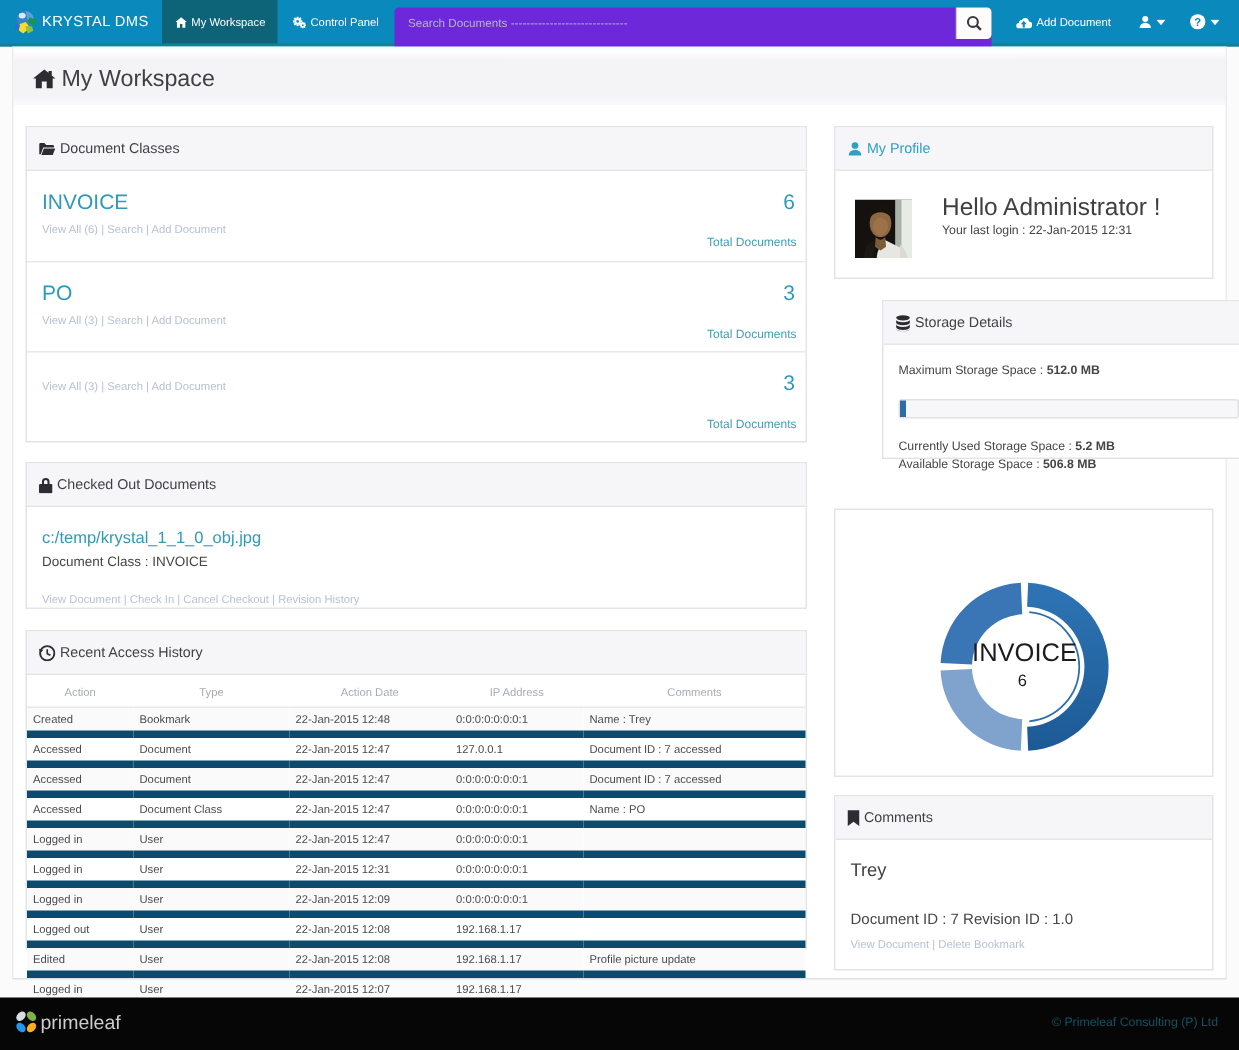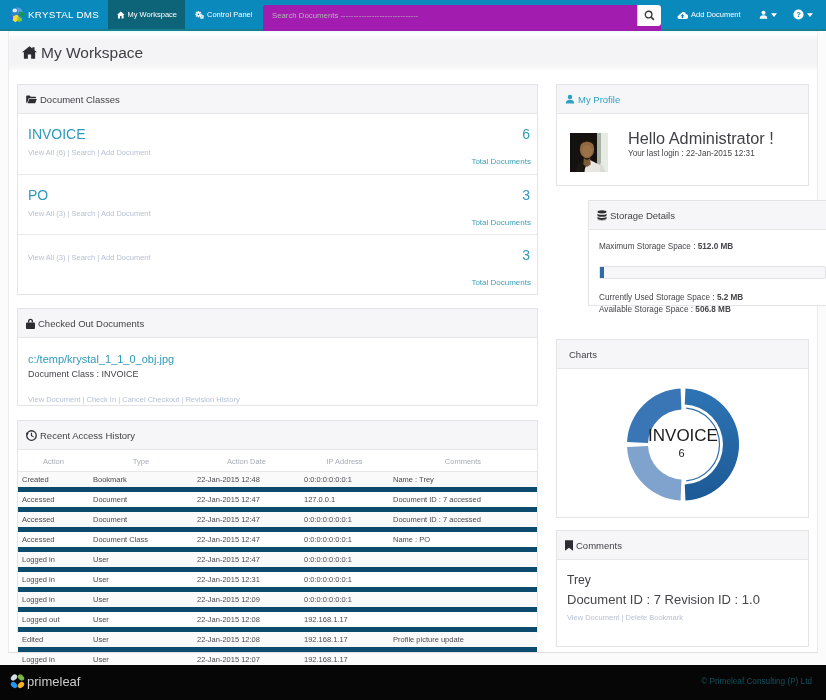--- a/index.html
+++ b/index.html
@@ -4,21 +4,21 @@
 <style>
 *{box-sizing:border-box;margin:0;padding:0}
 html,body{width:826px;height:700px}
 body{font-family:"Liberation Sans",sans-serif;background:#fbfbfc;position:relative;overflow:hidden}
 .navbar{position:absolute;top:0;left:0;width:826px;height:31px;background:#0a89bd;border-bottom:2px solid #177f90}
 .brand{position:absolute;left:28px;top:0;height:29px;line-height:29px;color:#fff;font-size:9.8px;letter-spacing:.3px;white-space:nowrap}
 .logo{position:absolute;left:8px;top:5px}
 .tab{position:absolute;top:0;height:29px;color:#fff;font-size:7.5px;white-space:nowrap}
 .tab.active{background:#0d6479}
 .tabin{display:flex;align-items:center;height:29px;gap:3px;padding:0 8px 0 9px}
-.search{position:absolute;left:263px;top:5px;width:398px;height:35px;background:#a21caf;border-radius:3px}
+.search{position:absolute;left:263px;top:5px;width:398px;height:35px;background:#6d28d9;border-radius:3px}
 .search .ph{position:absolute;left:9px;top:6px;font-size:7.8px;color:#b6b6ba;white-space:nowrap}
 .search .btn{position:absolute;right:0;top:0;width:24px;height:21px;border-left:1px solid #ccc;background:#fcfcfc;border-radius:0 3px 3px 0;display:flex;align-items:center;justify-content:center}
 .nitem{position:absolute;top:0;height:29px;display:flex;align-items:center;gap:3px;color:#fff;font-size:7.5px;white-space:nowrap}
 .pagehead{position:absolute;top:31px;left:8px;width:810px;height:39px;background:linear-gradient(180deg,#e8fdf8 0px,#ffffff 2.5px,#fbfbfc 5px,#f4f4f6 10px,#f4f4f6 33px,#fafafb 39px);border-left:1px solid #ececee;border-right:1px solid #ececee}
 .main{position:absolute;top:70px;left:8px;width:810px;height:583px;background:#fff;border-bottom:1px solid #e0e0e3;border-left:1px solid #ececee;border-right:1px solid #ececee}
 .panel{position:absolute;background:#fff;border:1px solid #e4e4e8}
 .phead{height:29px;background:#f6f6f8;border-bottom:1px solid #e6e6e9;display:flex;align-items:center;gap:3px;padding-left:8px;font-size:9.5px;color:#3f3f46}
 .teal{color:#2f9ab9}
 .ltlink{color:#b7c1d4}
 
@@ -309,23 +309,20 @@
   <div style="padding:12px 14px 0 10px;font-size:8.2px;color:#45454a">
     <div>Maximum Storage Space : <span class="b">512.0 MB</span></div>
     <div style="margin:15px 0 13.5px 0;height:13px;background:#f7f7f9;border:1px solid #e2e2e6;border-radius:2px;position:relative">
         <div style="position:absolute;left:0;top:0;width:4px;height:11px;background:#2d6da3"></div>
       </div>
     <div>Currently Used Storage Space : <span class="b">5.2 MB</span></div>
     <div style="margin-top:3px">Available Storage Space : <span class="b">506.8 MB</span></div>
   </div>
 </div>
 <div class="panel" style="left:556px;top:339px;width:253px;height:179px">
-  <div class="phead" style="padding-left:12px">
-      <span>Charts</span>
-    </div>
   <svg style="position:absolute;left:0;top:30px" width="251" height="147" viewBox="0 0 251 147">
     <defs>
       <linearGradient id="gR" x1="0" y1="0" x2="0" y2="1">
         <stop offset="0" stop-color="#2e74b4"></stop>
           <stop offset="1" stop-color="#1c5a96"></stop>
       </linearGradient>
     </defs>
     <g>
       <path d="M128.44 18.55 A56 56 0 0 1 128.44 130.45 L127.74 114.46 A40 40 0 0 0 127.74 34.54 Z" fill="url(#gR)"></path>
       <path d="M129.18 38.14 A36.5 36.5 0 0 1 129.18 110.86" fill="none" stroke="#2e6fad" stroke-width="1.2"></path>
@@ -338,21 +335,21 @@
 </div>
 <div class="panel" style="left:556px;top:530px;width:253px;height:117px">
   <div class="phead">
     <svg width="8" height="11" viewBox="0 0 9 12">
         <path d="M0 0 h9 v12 l-4.5 -3.4 L0 12 Z" fill="#2c2c32"></path>
       </svg>
     <span>Comments</span>
   </div>
   <div style="padding:13px 10px 0 10px">
     <div style="font-size:12.2px;color:#3f3f46">Trey</div>
-    <div style="font-size:13px;color:#45454a;margin-top:5px">Document ID : 7 Revision ID : 1.0</div>
+    <div style="font-size:10px;color:#45454a;margin-top:21px">Document ID : 7 Revision ID : 1.0</div>
     <div class="ltlink" style="font-size:7.5px;margin-top:6px">View Document | Delete Bookmark</div>
   </div>
 </div>
 
 <div class="footer">
   <svg style="position:absolute;left:9px;top:8px" width="17" height="18" viewBox="0 0 17 18">
     <ellipse cx="5" cy="4.5" rx="3.6" ry="2.6" transform="rotate(-45 5 4.5)" fill="#d8dde2"></ellipse>
     <ellipse cx="12" cy="4.5" rx="3.6" ry="2.6" transform="rotate(45 12 4.5)" fill="#7cb342"></ellipse>
     <ellipse cx="5" cy="12" rx="3.6" ry="2.6" transform="rotate(45 5 12)" fill="#2196f3"></ellipse>
     <ellipse cx="12" cy="12" rx="3.6" ry="2.6" transform="rotate(-45 12 12)" fill="#fbaf1c"></ellipse>

